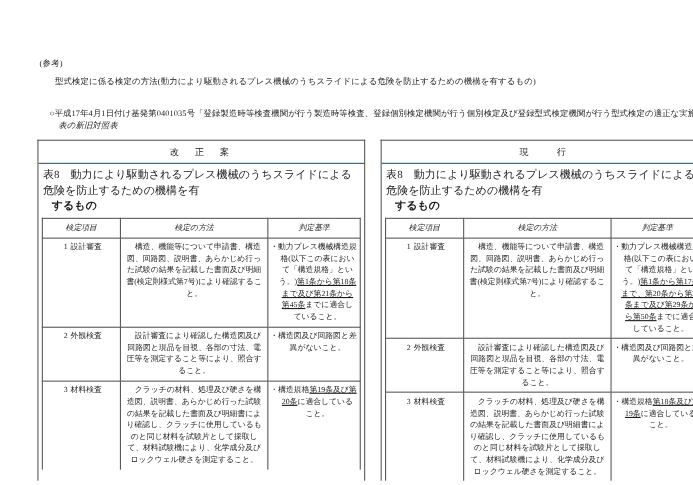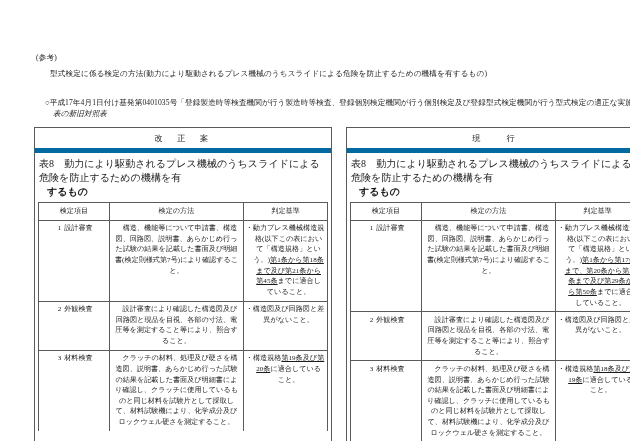--- a/index.html
+++ b/index.html
@@ -77,21 +77,21 @@
     border-bottom: none;
     box-sizing: border-box;
     background: #fff;
     min-height: 245px;
   }
   .pane-title {
     text-align: center;
     font-size: 8.2px;
     letter-spacing: 3.2px;
     padding: 4.5px 0 4.5px 0;
-    border-bottom: 5px solid #0369a1;
+    border-bottom: 1px solid #0369a1;
   }
   .pane-body {
     padding: 3.5px 3px 0 3px;
   }
   .table-caption {
     font-size: 10px;
     line-height: 1.42;
     letter-spacing: 0.05px;
     padding: 0 1px 2.5px 1px;
   }
@@ -117,20 +117,21 @@
     letter-spacing: 0.02px;
     text-align: center;
   }
   table.inner tr.last-row td {
     border-bottom: none;
   }
   table.inner th {
     font-weight: normal;
     padding: 3px 2px 3.5px 2px;
     vertical-align: middle;
+    font-style: italic;
   }
   col.c-item   { width: 24.5%; }
   col.c-method { width: 46.5%; }
   col.c-crit   { width: 29%; }
 
   td.item-cell {
     text-align: left;
     white-space: nowrap;
     padding-left: 3px;
   }

